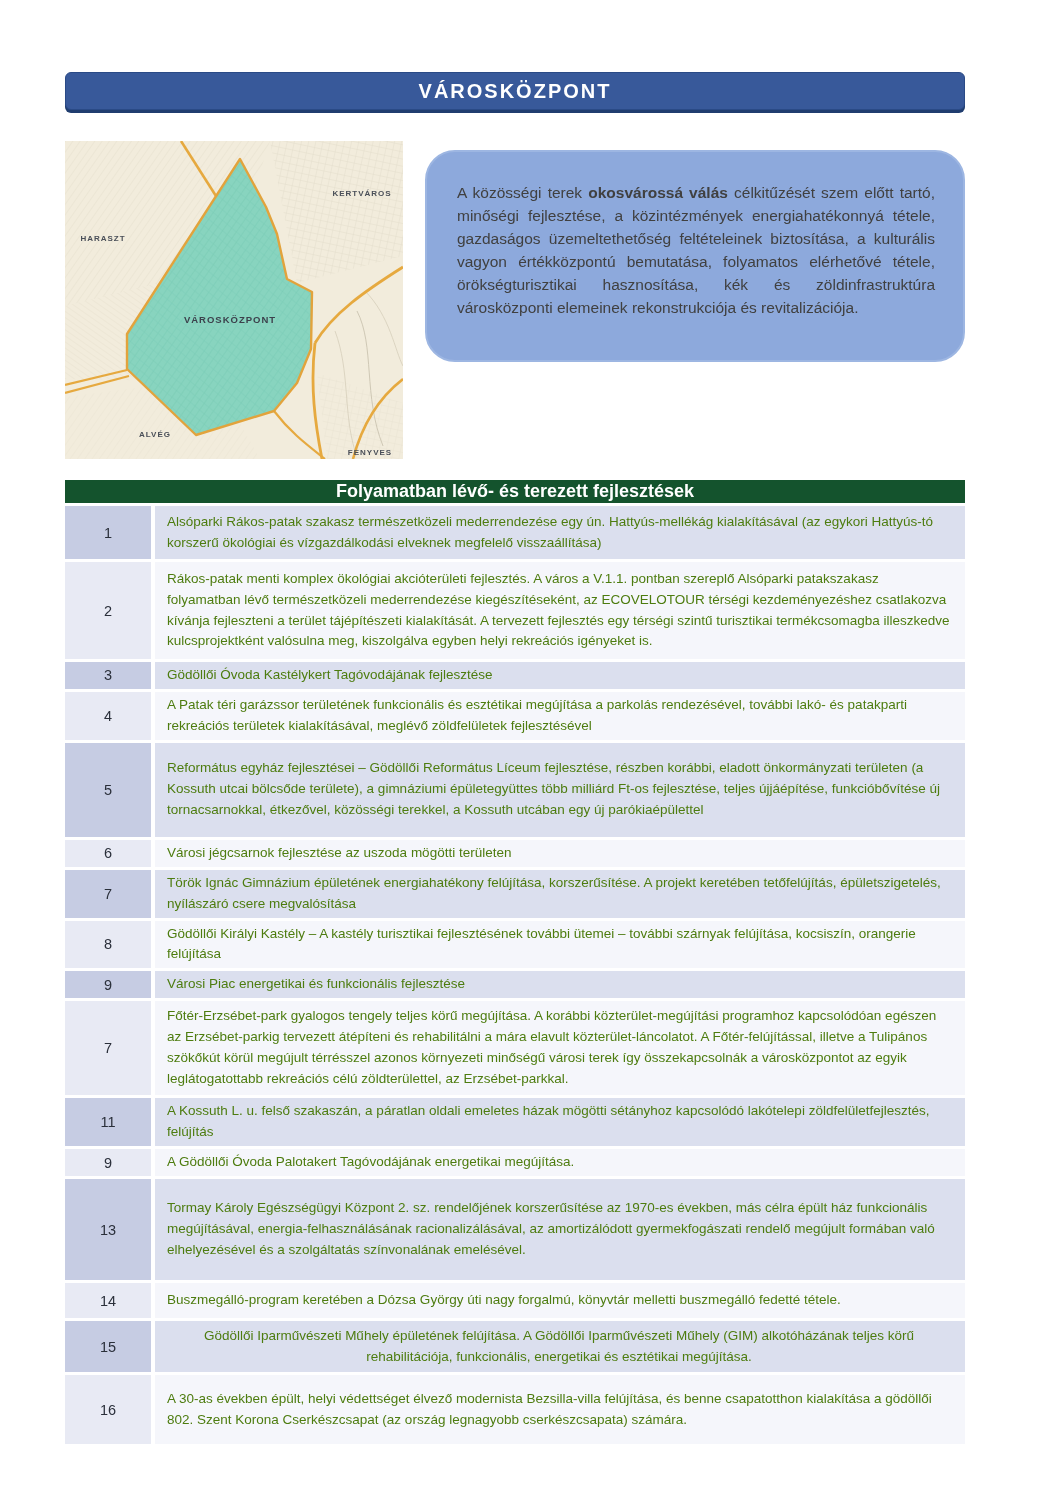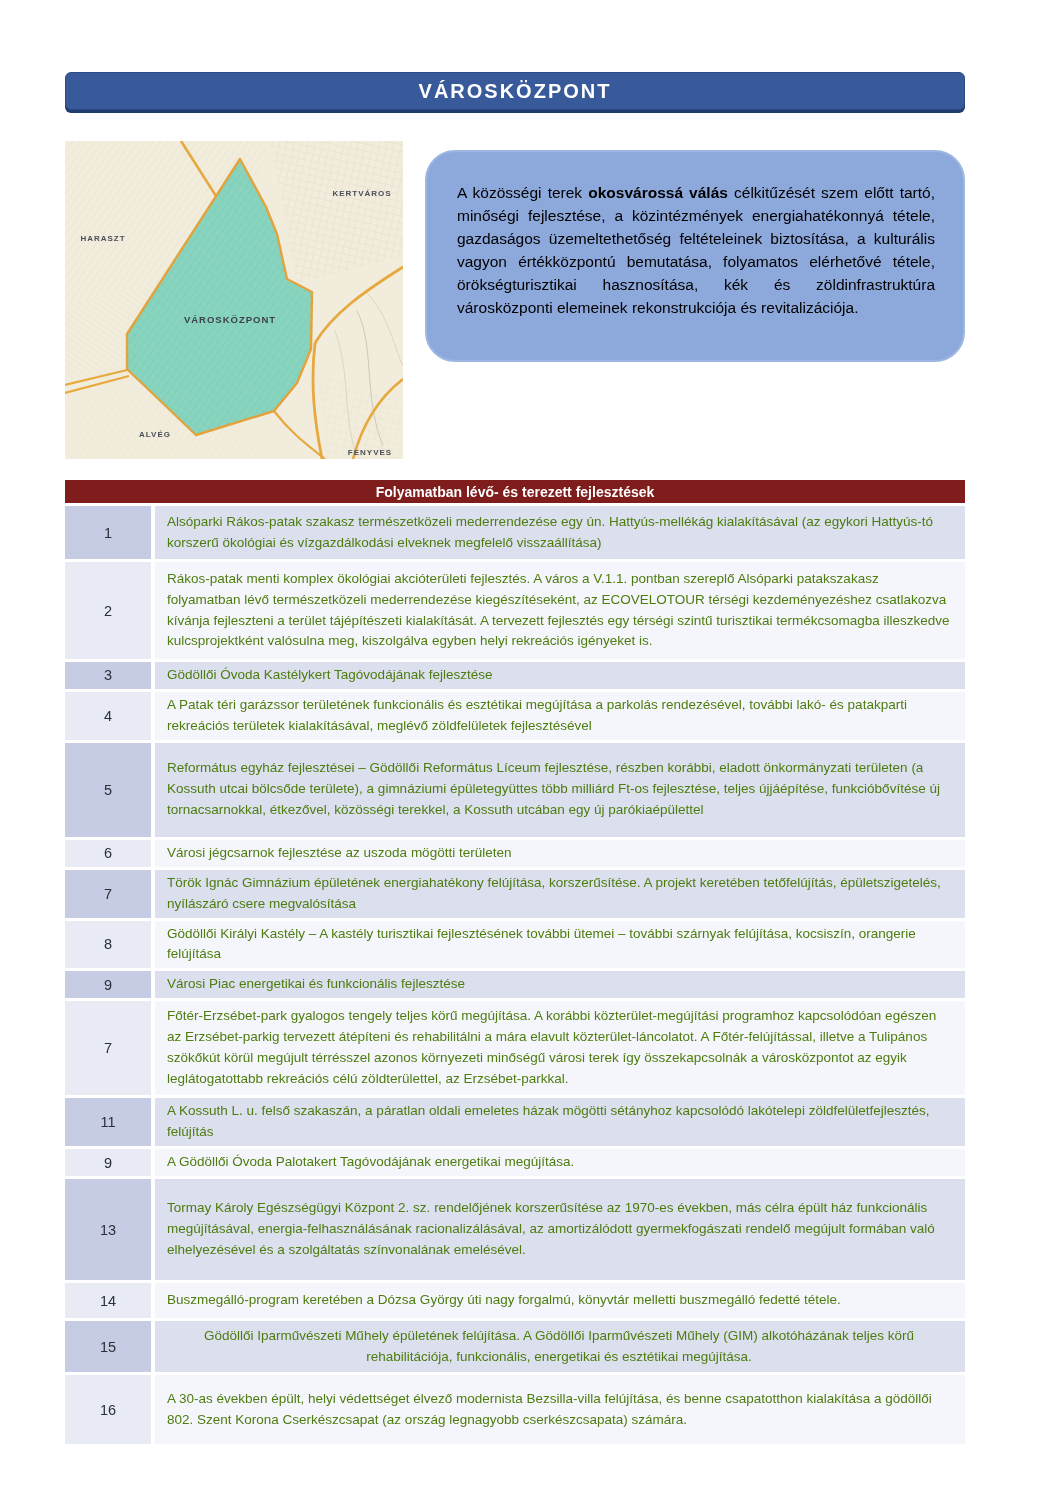--- a/index.html
+++ b/index.html
@@ -30,30 +30,30 @@
 
   .callout{
     flex:1;margin-left:22px;margin-top:9px;height:178px;
     background:#8da9dc;
     border:2px solid #9db6e2;
     border-radius:30px;
     padding:30px 28px 0 30px;
     box-sizing:content-box;
   }
   .callout p{
-    margin:0;color:#000000;font-size:15.5px;line-height:1.48;
+    margin:0;color:#404040;font-size:15.5px;line-height:1.48;
     text-align:justify;
   }
   .callout strong{font-weight:700;}
 
   
   .dev-table{margin-top:21px;padding-bottom:60px;}
   .thead{
-    height:23px;background:#7f1d1d;color:#ffffff;
-    font-size:14px;font-weight:700;
+    height:23px;background:#14532d;color:#ffffff;
+    font-size:18px;font-weight:700;
     display:flex;align-items:center;justify-content:center;
   }
   .trow{display:flex;margin-top:3px;}
   .trow .num{
     flex:0 0 86px;margin-right:4px;
     display:flex;align-items:center;justify-content:center;
     font-size:14.5px;color:#2a2f3a;
   }
   .trow .txt{
     flex:1;padding:3px 14px 3px 12px;

